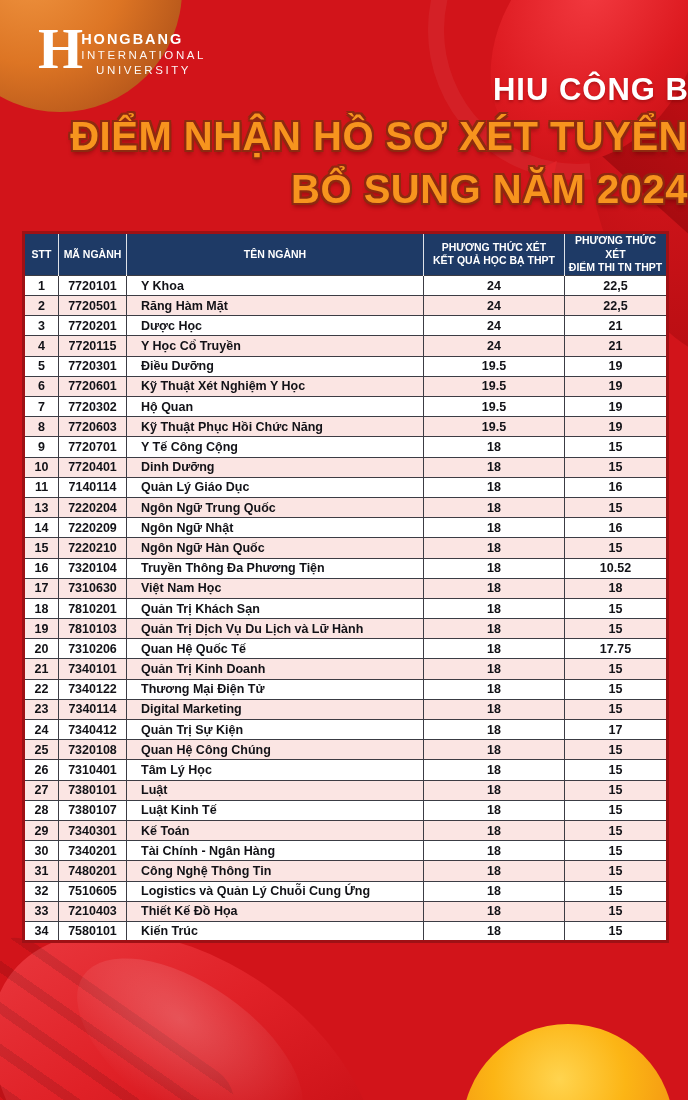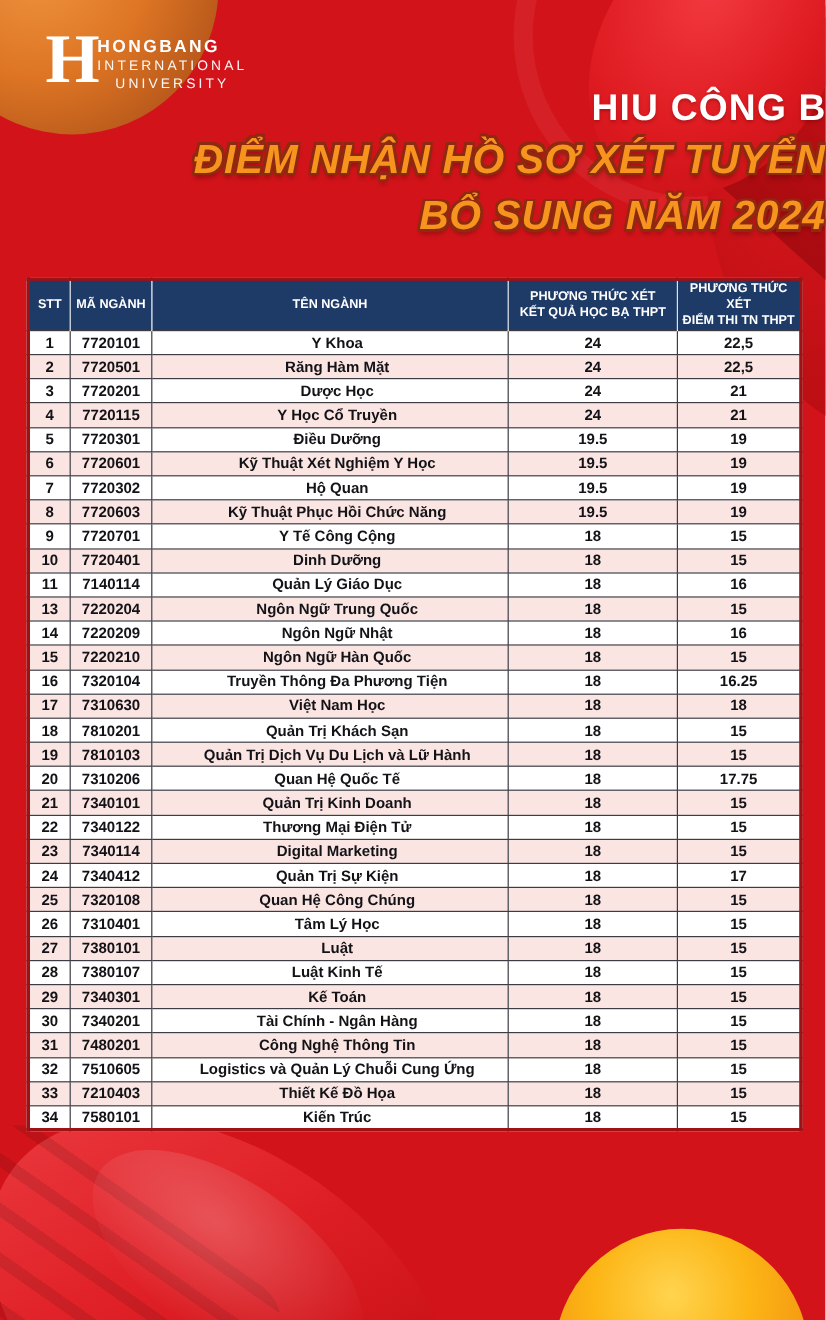--- a/index.html
+++ b/index.html
@@ -83,28 +83,27 @@
 
   
   .titles{position:absolute;left:0;top:72px;width:100%;text-align:right;}
   .title-line1{
     position:relative;left:26px;margin:0;
     color:#ffffff;font-size:31px;font-weight:bold;letter-spacing:1px;
     text-shadow:0 2px 3px rgba(90,0,0,0.35);
   }
   .title-line2,.title-line3{
     margin:6px 0 0 0;
-    color:var(--title-orange);font-size:34px;font-weight:bold;letter-spacing:0.5px;
+    color:var(--title-orange);font-size:40px;font-weight:bold;letter-spacing:0.5px;
     text-shadow:
       -2px -2px 0 var(--title-outline), 2px -2px 0 var(--title-outline),
       -2px 2px 0 var(--title-outline), 2px 2px 0 var(--title-outline),
       0 -2px 0 var(--title-outline), 0 2px 0 var(--title-outline),
       -2px 0 0 var(--title-outline), 2px 0 0 var(--title-outline),
       0 4px 4px rgba(80,0,0,0.45);
-    font-style: italic;
   }
   .title-line3{margin-top:8px;}
 
   
   .score-table{
     position:absolute;left:22px;top:231px;width:644px;
     border-collapse:collapse;table-layout:fixed;
     border:3px solid var(--table-border-red);
     background:#ffffff;
   }
@@ -116,21 +115,21 @@
   }
   .score-table thead th:last-child{border-right:none;}
   .score-table thead th .hline{display:block;font-size:10.5px;line-height:1.3;}
   .score-table tbody td{
     border:1px solid #3c3c44;
     height:20.2px;padding:0 2px;
     font-size:12.5px;font-weight:bold;color:#121217;
     text-align:center;vertical-align:middle;
     white-space:nowrap;overflow:hidden;
   }
-  .score-table tbody td.col-name{text-align:center;padding-left:14px;}
+  .score-table tbody td.col-name{text-align:left;padding-left:14px;}
   .score-table tbody tr:nth-child(odd) td{background:#ffffff;}
   .score-table tbody tr:nth-child(even) td{background:var(--row-pink);}
 </style>
 </head>
 <body>
 
 <div class="page">
 
   <div class="deco ring-top"></div>
   <div class="deco balloon-tr-b"></div>
@@ -284,21 +283,21 @@
           <td class="col-code">7220210</td>
           <td class="col-name">Ngôn Ngữ Hàn Quốc</td>
           <td class="col-s1">18</td>
           <td class="col-s2">15</td>
         </tr>
         <tr>
           <td class="col-stt">16</td>
           <td class="col-code">7320104</td>
           <td class="col-name">Truyền Thông Đa Phương Tiện</td>
           <td class="col-s1">18</td>
-          <td class="col-s2">16.25</td>
+          <td class="col-s2">10.52</td>
         </tr>
         <tr>
           <td class="col-stt">17</td>
           <td class="col-code">7310630</td>
           <td class="col-name">Việt Nam Học</td>
           <td class="col-s1">18</td>
           <td class="col-s2">18</td>
         </tr>
         <tr>
           <td class="col-stt">18</td>

